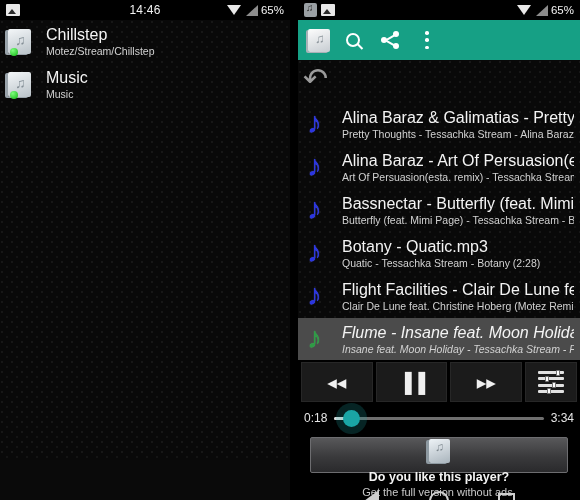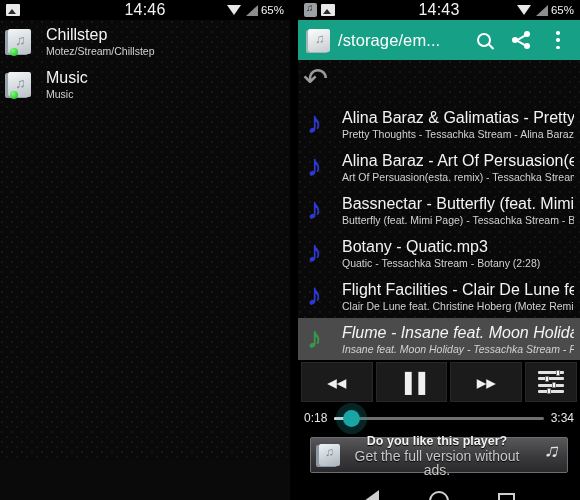--- a/index.html
+++ b/index.html
@@ -9,21 +9,21 @@
   .screens{ display:flex; width:580px; height:500px; }
   .phone{ position:relative; overflow:hidden; background:#0a0a0a; }
   .phone.left{ width:290px; height:500px; }
   .phone.right{ width:290px; height:500px; border-left:8px solid #000; }
 
   
   .statusbar{ height:20px; background:#000; display:flex; align-items:center;
     padding:0 6px; position:relative; }
   .sb-left{ display:flex; align-items:center; gap:4px; }
   .sb-clock{ position:absolute; left:0; right:0; text-align:center;
-    color:#f2f2f2; font-size:16px; letter-spacing:.2px; }
+    color:#f2f2f2; font-size:12px; letter-spacing:.2px; }
   .sb-right{ margin-left:auto; display:flex; align-items:center; gap:3px;
     position:relative; z-index:2; }
   .sb-batt{ color:#f2f2f2; font-size:11.5px; }
   .ic-note-sm{ width:13px; height:14px; background:#9aa0a4; border-radius:2px;
     position:relative; }
   .ic-note-sm:after{ content:"\266B"; position:absolute; left:2px; top:-1px;
     font-size:10px; color:#2b2b2b; }
   .ic-pic{ width:14px; height:12px; background:#e8e8e8; border-radius:1px;
     position:relative; }
   .ic-pic:after{ content:""; position:absolute; left:2px; bottom:2px;
@@ -133,31 +133,31 @@
   .track .thumb{ position:absolute; top:50%; width:17px; height:17px;
     margin-top:-8.5px; margin-left:-8.5px; border-radius:50%;
     background:#1aa5a5; box-shadow:0 0 0 7px rgba(26,165,165,.22); }
 
   
   .adwrap{ height:46px; background:#000; display:flex; align-items:center;
     justify-content:center; }
   .ad{ width:258px; height:36px;
     background:linear-gradient(180deg,#58585a,#3a3a3c 55%,#2a2a2c);
     border:1px solid #6d6d70; border-radius:2px; display:flex;
-    align-items:center; padding:0 5px; gap:6px; }
+    align-items:center; padding:0 5px; gap:6px;flex-direction:column; }
   .ad-icon{ width:26px; height:24px; position:relative; flex:0 0 26px; }
   .ad-icon .bd{ position:absolute; inset:1px 2px 1px 3px;
     background:linear-gradient(160deg,#eef3f7,#a9b4bc); border-radius:2px;
     box-shadow:-3px 1px 0 #8e9aa2; }
   .ad-icon .bd:after{ content:"\266B"; position:absolute; left:6px; top:1px;
     font-size:12px; color:#7d878e; }
   .ad-txt{ flex:1; text-align:center; }
   .ad-t1{ color:#f3f3f3; font-size:12.5px; font-weight:bold; line-height:15px;
     text-shadow:0 1px 1px #000; }
-  .ad-t2{ color:#c9c9c9; font-size:14px; line-height:14px;
+  .ad-t2{ color:#c9c9c9; font-size:11px; line-height:14px;
     text-shadow:0 1px 1px #000;text-align:center; }
   .ad-note{ flex:0 0 30px; position:relative; height:26px; }
   .ad-note:after{ content:"\266B"; position:absolute; right:2px; top:-3px;
     font-size:20px; color:#e4e4e4; transform:rotate(12deg); }
 
   
   .navbar{ height:46px; background:#000; display:flex; align-items:center;
     justify-content:space-around; padding:0 40px; }
   .nv{ width:26px; height:26px; display:flex; align-items:center;
     justify-content:center; }
@@ -212,33 +212,31 @@
 
   </div>
 
   <div class="phone right">
 
     <div class="statusbar">
       <div class="sb-left">
         <span class="ic-note-sm"></span>
         <span class="ic-pic"></span>
       </div>
-      <div class="sb-clock">14:43</div>
       <div class="sb-right">
         <span class="ic-wifi"></span>
         <span class="ic-sig"></span>
         <span class="sb-batt">65%</span>
       </div>
     </div>
 
     <div class="toolbar">
       <div class="tb-appicon">
           <div class="bk"></div>
         </div>
-      <div class="tb-title">/storage/em...</div>
       <div class="tb-btn">
         <span class="ic-search"></span>
       </div>
       <div class="tb-btn">
         <span class="ic-share">
             <i></i>
             <i></i>
             <i></i>
             <b></b>
             <b></b>

